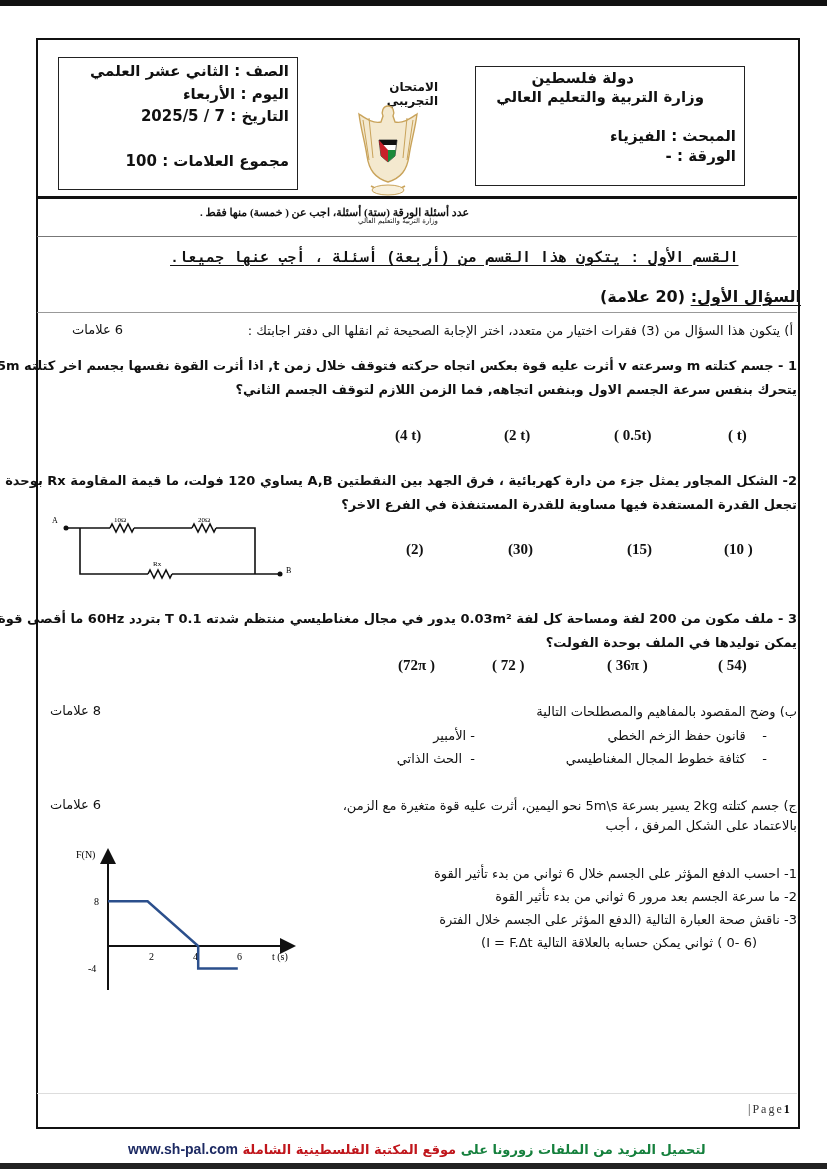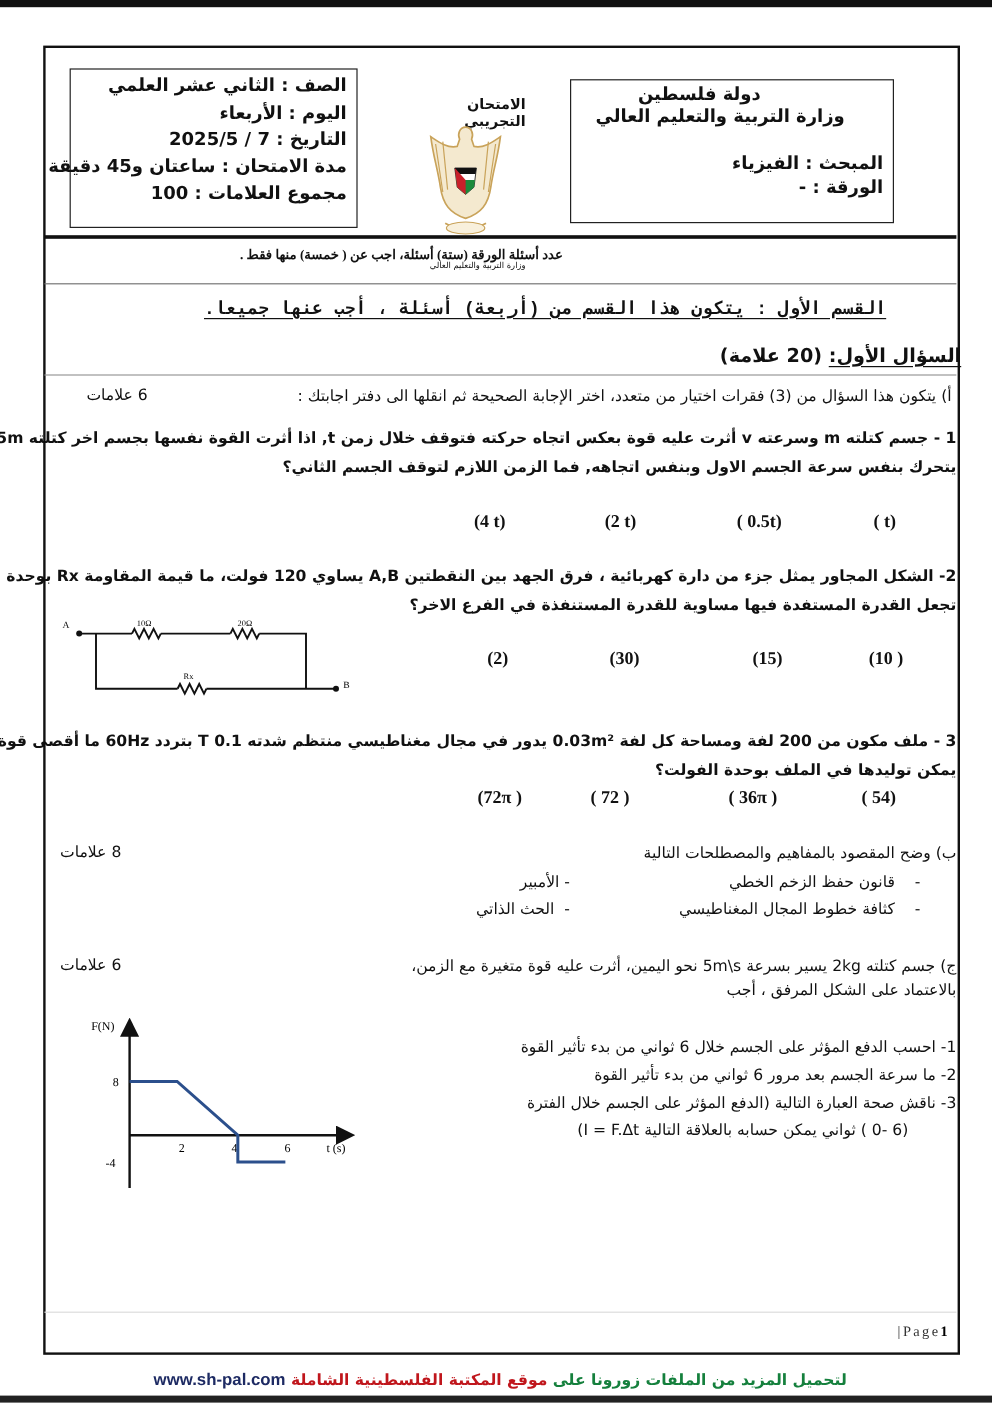--- a/index.html
+++ b/index.html
@@ -53,21 +53,20 @@
 </head>
 <body>
 
 <div class="top-bar"></div>
 <div class="page-frame"></div>
 
 <div class="box box-left rtl">
   <div class="hdr-line" style="top:4px">الصف : الثاني عشر العلمي</div>
   <div class="hdr-line" style="top:27px">اليوم  : الأربعاء</div>
   <div class="hdr-line" style="top:49px">التاريخ : 7 / 2025/5</div>
-  <div class="hdr-line" style="top:71px">مدة الامتحان : ساعتان و45 دقيقة</div>
   <div class="hdr-line" style="top:94px">مجموع العلامات : 100</div>
 </div>
 
 <div class="emblem-area rtl">
   <div class="exam-title">الامتحان التجريبي</div>
   <svg width="70" height="105" viewBox="0 0 70 105" style="position:absolute;left:15px;top:22px">
     <path d="M35 6 C30 6 28 12 30 16 L28 22 C20 24 12 18 6 14 C8 30 12 42 14 56 C16 70 22 78 35 82 C48 78 54 70 56 56 C58 42 62 30 64 14 C58 18 50 24 42 22 L40 16 C42 12 40 6 35 6 Z" fill="#f4e9cf" stroke="#c9a35a" stroke-width="1.4"></path>
     <path d="M10 20 L16 60 M16 18 L20 58 M54 18 L50 58 M60 20 L54 60" stroke="#c9a35a" stroke-width="1"></path>
     <path d="M26 40 L44 40 L42 56 L35 62 L28 56 Z" fill="#ffffff" stroke="#333" stroke-width="0.8"></path>
     <path d="M26 40 L44 40 L43.3 45 L26.7 45 Z" fill="#111"></path>

